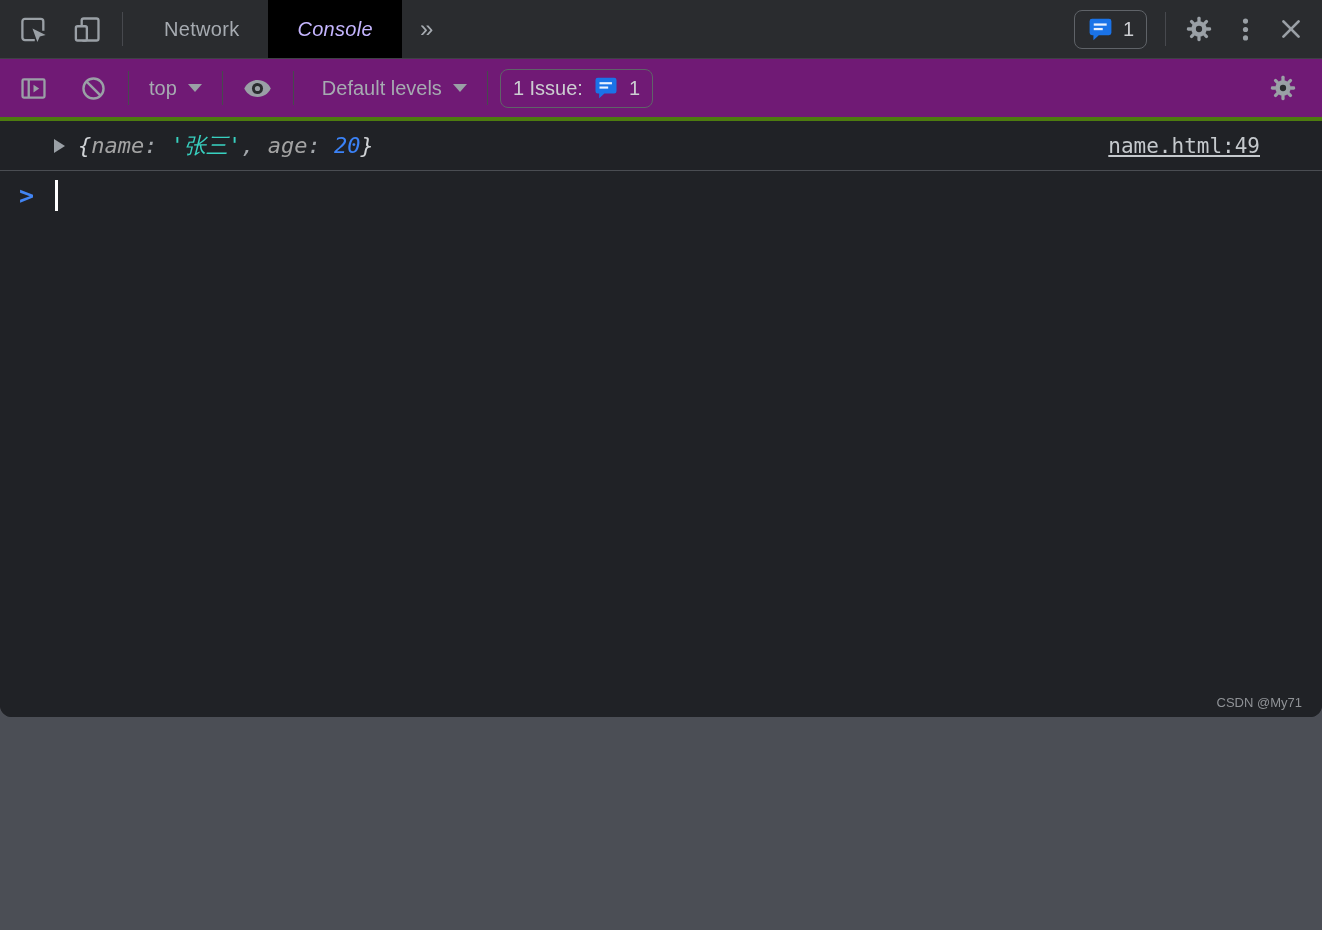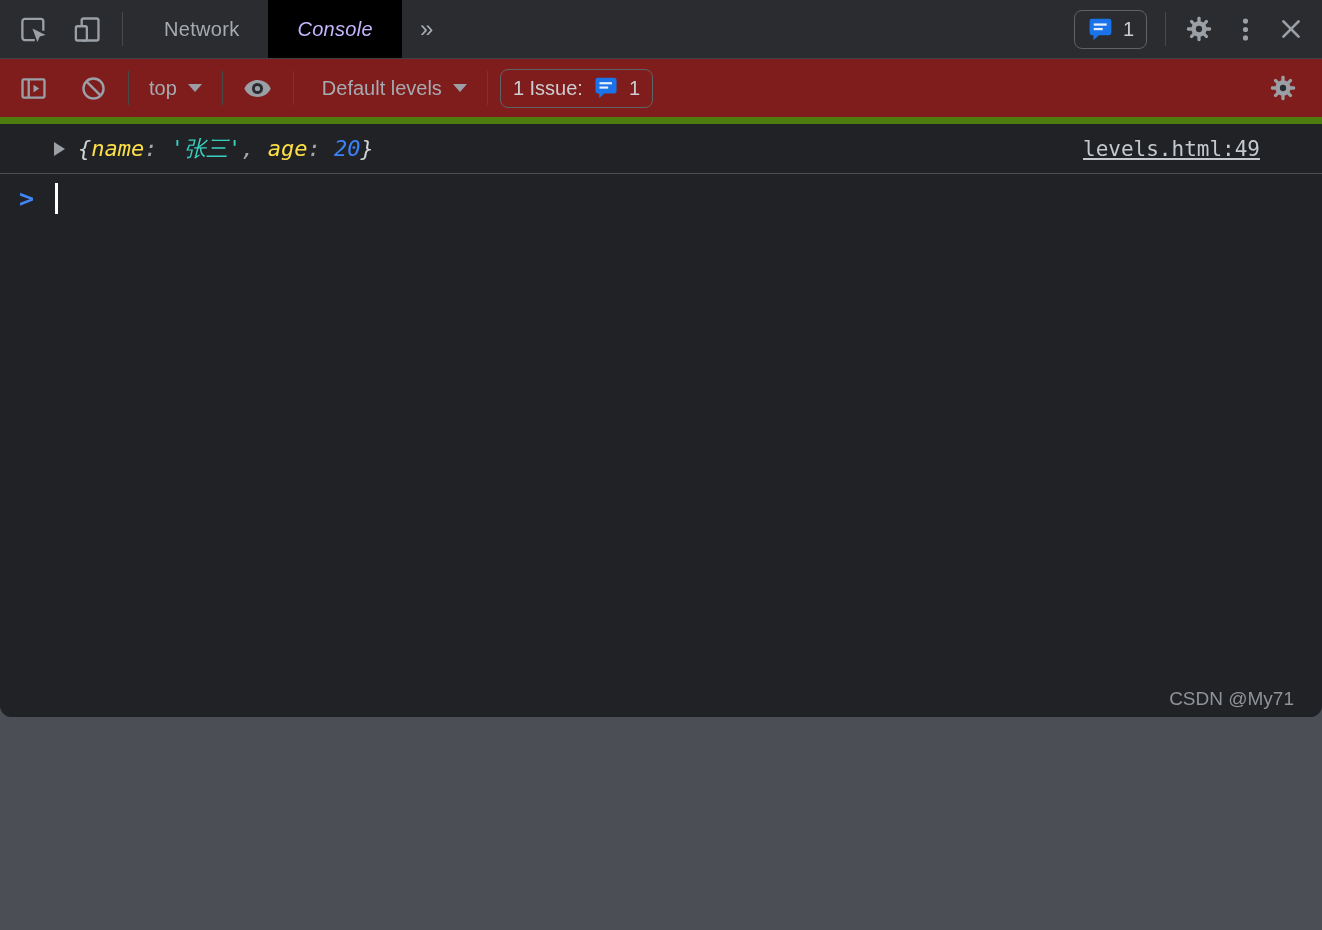--- a/index.html
+++ b/index.html
@@ -14,46 +14,46 @@
   .tabbar .vdiv{margin:0 12px;}
   .tab{height:58px;display:flex;align-items:center;padding:0 29px;font-size:20px;letter-spacing:.3px;color:#a6abb1;cursor:pointer;flex:0 0 auto;}
   .tab.active{background:#000;color:#c4b5fd;font-style:italic;}
   .more-tabs{font-size:24px;color:#a6abb1;padding:0 18px;cursor:pointer;flex:0 0 auto;}
   .pill{display:flex;align-items:center;gap:9px;border:1.5px solid #5f6368;border-radius:8px;height:39px;padding:0 12px;color:#ccced1;font-size:20px;cursor:pointer;flex:0 0 auto;background:none;}
   .tabbar .pill{margin-left:auto;}
   .tabbar .vdiv.after-pill{margin:0 10px 0 18px;}
   .close-margin{margin-right:8px;}
 
   
-  .toolbar{display:flex;align-items:center;height:58px;background:#7f1d1d;border-bottom:7px solid #4d7c0f;flex:0 0 auto;padding:0 16px 0 10px;}
+  .toolbar{display:flex;align-items:center;height:58px;background:#701a75;border-bottom:4px solid #4d7c0f;flex:0 0 auto;padding:0 16px 0 10px;}
   .toolbar .vdiv{margin:0 12px;}
   .selector{display:flex;align-items:center;gap:11px;padding:0 8px;color:#a6abb1;font-size:20px;cursor:pointer;flex:0 0 auto;}
   .caret-down{width:0;height:0;border-left:7px solid transparent;border-right:7px solid transparent;border-top:8px solid #9aa0a6;}
   .filter{width:428px;height:37px;background:#202226;border:1.5px solid #5f6368;border-radius:2px;color:#d5d7da;font-size:20px;padding:0 11px;outline:none;margin-left:4px;flex:0 0 auto;font-family:"Liberation Sans",sans-serif;}
   .filter::placeholder{color:#9aa0a6;}
   .toolbar .levels{margin-left:8px;}
   .issue-pill{gap:10px;}
   .toolbar .gear-right{margin-left:auto;}
 
   
   .console-area{flex:1;position:relative;background:#202226;display:flex;flex-direction:column;}
   .msg-row{display:flex;align-items:center;height:49px;border-bottom:1px solid #4a4d52;padding:0 62px 0 54px;flex:0 0 auto;}
   .tri-expand{width:0;height:0;border-top:7px solid transparent;border-bottom:7px solid transparent;border-left:11px solid #9aa0a6;cursor:pointer;flex:0 0 auto;}
   .obj-preview{margin-left:13px;font-family:"DejaVu Sans Mono","Liberation Mono",monospace;font-style:italic;font-size:22px;white-space:pre;cursor:pointer;}
   .c-brace{color:#d0d3d6;}
-  .c-name{color:#fde047;}
+  .c-name{color:#a3a3a3;}
   .c-punct{color:#a3a7ab;}
   .c-string{color:#38d1c0;}
   .c-number{color:#3b82f6;}
   .src-link{margin-left:auto;font-family:"DejaVu Sans Mono","Liberation Mono",monospace;font-size:21px;color:#c5c9cd;text-decoration:underline;cursor:pointer;}
   .prompt-row{display:flex;align-items:center;height:48px;padding-left:19px;flex:0 0 auto;cursor:text;}
   .prompt-chevron{color:#4285f4;font-family:"DejaVu Sans Mono","Liberation Mono",monospace;font-weight:700;font-size:25px;line-height:1;}
   .cursor-caret{width:2.5px;height:31px;background:#fff;margin-left:21px;animation:blink 1.2s step-end infinite;}
   @keyframes blink{0%,60%{opacity:1}61%,100%{opacity:0}}
-  .watermark{position:absolute;right:28px;bottom:7px;font-size:19px;color:#8f9296;}
+  .watermark{position:absolute;right:20px;bottom:7px;font-size:13px;color:#8f9296;}
   svg{display:block;}
 </style>
 </head>
 <body>
 
 <div class="window">
 
   <div class="tabbar">
     <button class="icon-btn lead">
       <span>
@@ -207,21 +207,21 @@
         </svg>
       </span>
     </button>
   </div>
 
   <div class="console-area">
 
     <div class="msg-row">
       <span class="tri-expand"></span>
       <span class="obj-preview"><span class="c-brace">{</span><span class="c-name">name</span><span class="c-punct">: </span><span class="c-string">'张三'</span><span class="c-punct">, </span><span class="c-name">age</span><span class="c-punct">: </span><span class="c-number">20</span><span class="c-brace">}</span></span>
-      <a class="src-link">levels.html:49</a>
+      <a class="src-link">name.html:49</a>
     </div>
 
     <div class="prompt-row">
       <span class="prompt-chevron">&gt;</span>
       <span class="cursor-caret"></span>
     </div>
 
     <span class="watermark">CSDN @My71</span>
   </div>
 

